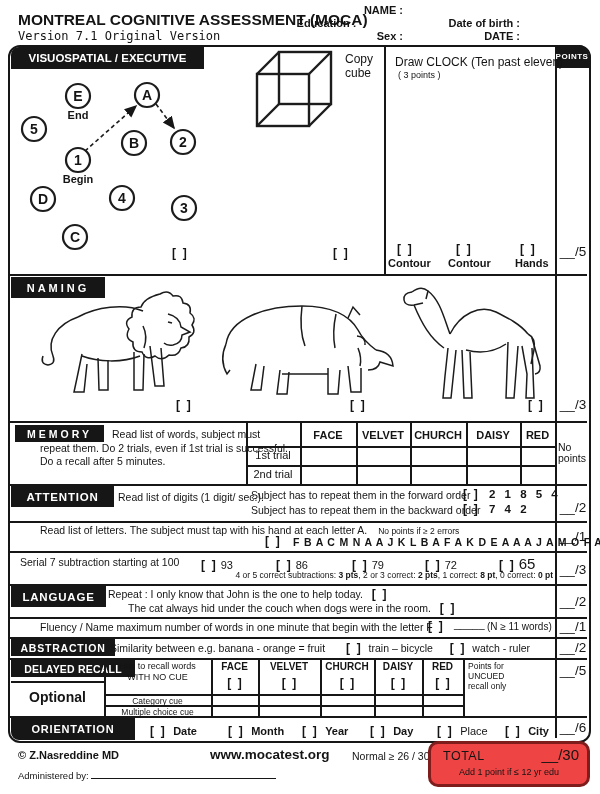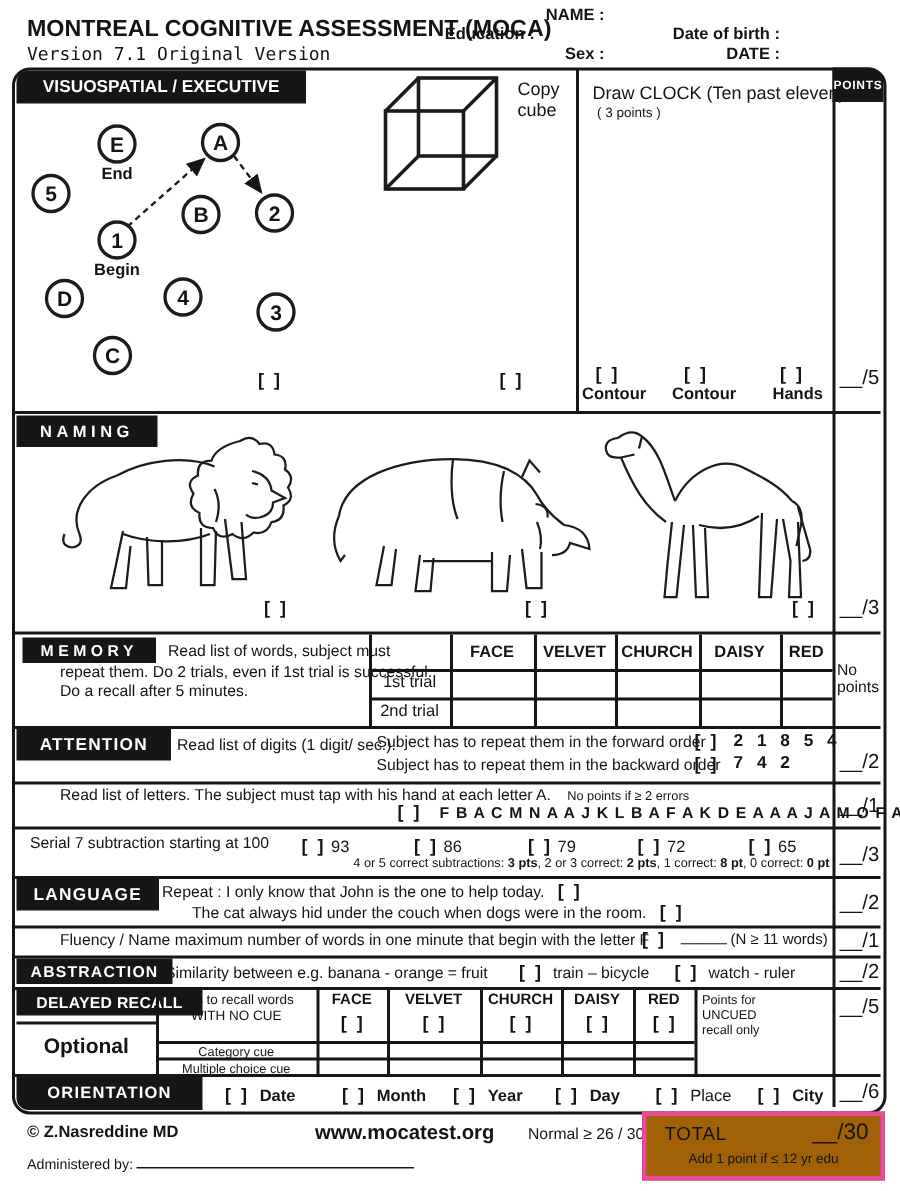--- a/index.html
+++ b/index.html
@@ -213,21 +213,21 @@
 </div>
 <span class="cb abs" style="left:265px;top:534px">[&nbsp;&nbsp;]</span>
 <div class="abs" style="left:293px;top:536px;font-size:10.5px;font-weight:bold;letter-spacing:.8px">F B A C M N A A J K L B A F A K D E A A A J A M O F A A B</div>
 <div class="pts" style="top:529px">__/1</div>
 
 <div class="abs" style="left:20px;top:556px;font-size:10.5px">Serial 7 subtraction starting at 100</div>
 <div class="abs" style="left:201px;top:555px"><span class="cb">[&nbsp;&nbsp;]</span><span style="font-size:11px;margin-left:5px">93</span></div>
 <div class="abs" style="left:276px;top:555px"><span class="cb">[&nbsp;&nbsp;]</span><span style="font-size:11px;margin-left:5px">86</span></div>
 <div class="abs" style="left:352px;top:555px"><span class="cb">[&nbsp;&nbsp;]</span><span style="font-size:11px;margin-left:5px">79</span></div>
 <div class="abs" style="left:425px;top:555px"><span class="cb">[&nbsp;&nbsp;]</span><span style="font-size:11px;margin-left:5px">72</span></div>
-<div class="abs" style="left:499px;top:555px"><span class="cb">[&nbsp;&nbsp;]</span><span style="font-size:11px;margin-left:5px">65</span></div>
+<div class="abs" style="left:499px;top:555px"><span class="cb">[&nbsp;&nbsp;]</span><span style="font-size:15px;margin-left:5px">65</span></div>
 <div class="abs" style="left:230px;top:570px;width:323px;text-align:right;font-size:8.5px">
   <span>4 or 5 correct subtractions: </span><b>3 pts</b><span>, 2 or 3 correct: </span><b>2 pts</b><span>, 1 correct: </span><b>8 pt</b><span>, 0 correct: </span><b>0 pt</b>
 </div>
 <div class="pts" style="top:562px">__/3</div>
 
 <div class="lbl" style="left:11px;top:586px;width:95px;height:21px;font-size:11.5px;letter-spacing:.8px">LANGUAGE</div>
 <div class="abs" style="left:108px;top:587px;font-size:10.5px">
   <span>Repeat : I only know that John is the one to help today.</span>
   <span class="cb" style="margin-left:6px">[&nbsp;&nbsp;]</span>
 </div>
@@ -325,21 +325,21 @@
 <div class="abs" style="left:505px;top:721px">
   <span class="cb">[&nbsp;&nbsp;]</span>
   <span style="font-size:11px;font-weight:bold;margin-left:4px">City</span>
 </div>
 <div class="pts" style="top:720px">__/6</div>
 
 <div class="abs" style="left:18px;top:749px;font-size:11px;font-weight:bold">© Z.Nasreddine MD</div>
 <div class="abs" style="left:210px;top:747px;font-size:13.5px;font-weight:bold">www.mocatest.org</div>
 <div class="abs" style="left:352px;top:750px;font-size:10.5px">Normal  ≥ 26 / 30</div>
 
-<div class="abs" style="left:428px;top:741px;width:156px;height:40px;border:3px solid #ec4899;border-radius:0;background:#a16207">
+<div class="abs" style="left:428px;top:741px;width:156px;height:40px;border:3px solid #7f1d1d;border-radius:10px;background:#ef4444">
   <span class="abs" style="left:12px;top:5px;font-size:12.5px;letter-spacing:.5px">TOTAL</span>
   <span class="abs" style="right:8px;top:2px;font-size:15px">__/30</span>
   <span class="abs" style="left:0;top:23px;width:156px;text-align:center;font-size:9px">Add 1 point if   ≤ 12 yr edu</span>
 </div>
 
 <div class="abs" style="left:18px;top:769px;font-size:9.5px">
   <span>Administered by:</span>
   <span style="display:inline-block;width:185px;border-bottom:1px solid #161616;height:9px"></span>
 </div>
 

